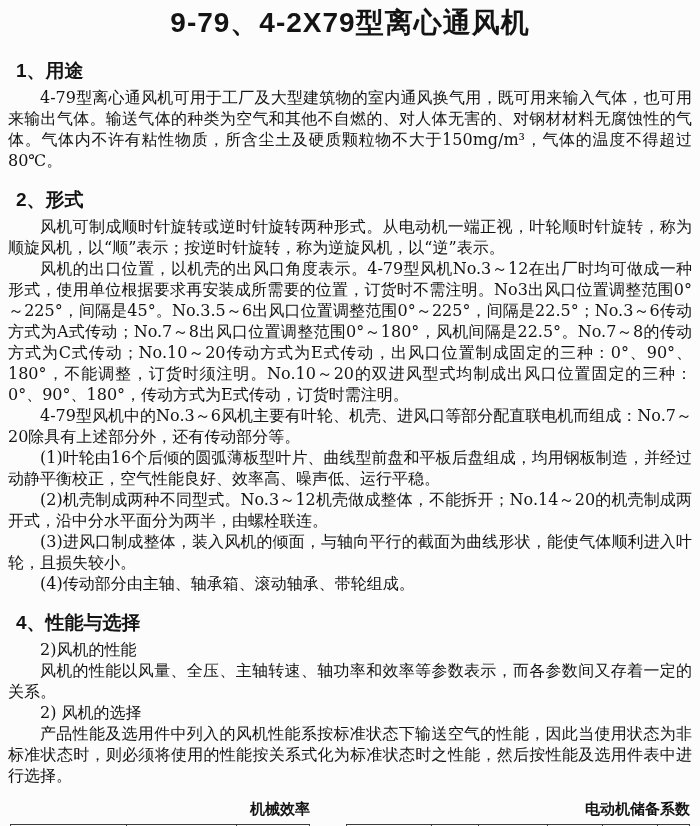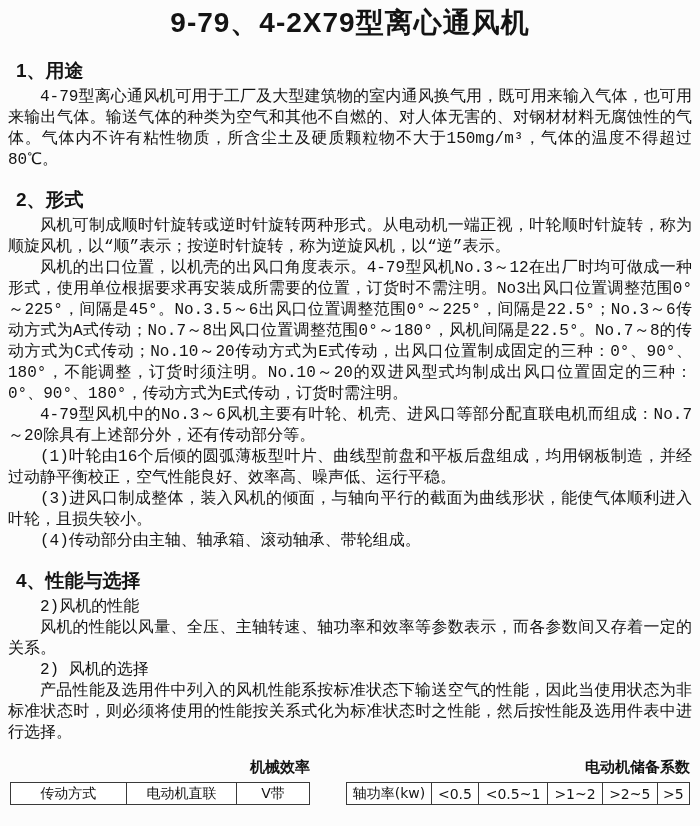--- a/index.html
+++ b/index.html
@@ -23,21 +23,20 @@
     font-weight:700;
     font-size:19px;
     margin:16px 0 3px 8px;
   }
   .para{
     margin:0;
     font-size:16px;
     line-height:21px;
     text-indent:2em;
     text-align:justify;
-    font-family:Liberation Mono, monospace;
   }
   .tables-row{
     display:flex;
     justify-content:space-between;
     margin-top:14px;
     padding:0 2px;
   }
   .tbl-block{display:flex;flex-direction:column;}
   .tbl-title{
     text-align:right;
@@ -76,20 +75,21 @@
 
   <div>
     <h2 class="sec-heading">2、形式</h2>
     <p class="para">风机可制成顺时针旋转或逆时针旋转两种形式。从电动机一端正视，叶轮顺时针旋转，称为顺旋风机，以“顺”表示；按逆时针旋转，称为逆旋风机，以“逆”表示。</p>
     <p class="para">风机的出口位置，以机壳的出风口角度表示。4-79型风机No.3～12在出厂时均可做成一种形式，使用单位根据要求再安装成所需要的位置，订货时不需注明。No3出风口位置调整范围0°～225°，间隔是45°。No.3.5～6出风口位置调整范围0°～225°，间隔是22.5°；No.3～6传动方式为A式传动；No.7～8出风口位置调整范围0°～180°，风机间隔是22.5°。No.7～8的传动方式为C式传动；No.10～20传动方式为E式传动，出风口位置制成固定的三种：0°、90°、180°，不能调整，订货时须注明。No.10～20的双进风型式均制成出风口位置固定的三种：0°、90°、180°，传动方式为E式传动，订货时需注明。</p>
   </div>
 
   <div>
     <p class="para">4-79型风机中的No.3～6风机主要有叶轮、机壳、进风口等部分配直联电机而组成：No.7～20除具有上述部分外，还有传动部分等。</p>
     <p class="para">(1)叶轮由16个后倾的圆弧薄板型叶片、曲线型前盘和平板后盘组成，均用钢板制造，并经过动静平衡校正，空气性能良好、效率高、噪声低、运行平稳。</p>
+    <p class="para">(2)机壳制成两种不同型式。No.3～12机壳做成整体，不能拆开；No.14～20的机壳制成两开式，沿中分水平面分为两半，由螺栓联连。</p>
     <p class="para">(3)进风口制成整体，装入风机的倾面，与轴向平行的截面为曲线形状，能使气体顺利进入叶轮，且损失较小。</p>
     <p class="para">(4)传动部分由主轴、轴承箱、滚动轴承、带轮组成。</p>
   </div>
 
   <div>
     <h2 class="sec-heading">4、性能与选择</h2>
     <p class="para">2)风机的性能</p>
     <p class="para">风机的性能以风量、全压、主轴转速、轴功率和效率等参数表示，而各参数间又存着一定的关系。</p>
     <p class="para">2) 风机的选择</p>
     <p class="para">产品性能及选用件中列入的风机性能系按标准状态下输送空气的性能，因此当使用状态为非标准状态时，则必须将使用的性能按关系式化为标准状态时之性能，然后按性能及选用件表中进行选择。</p>

